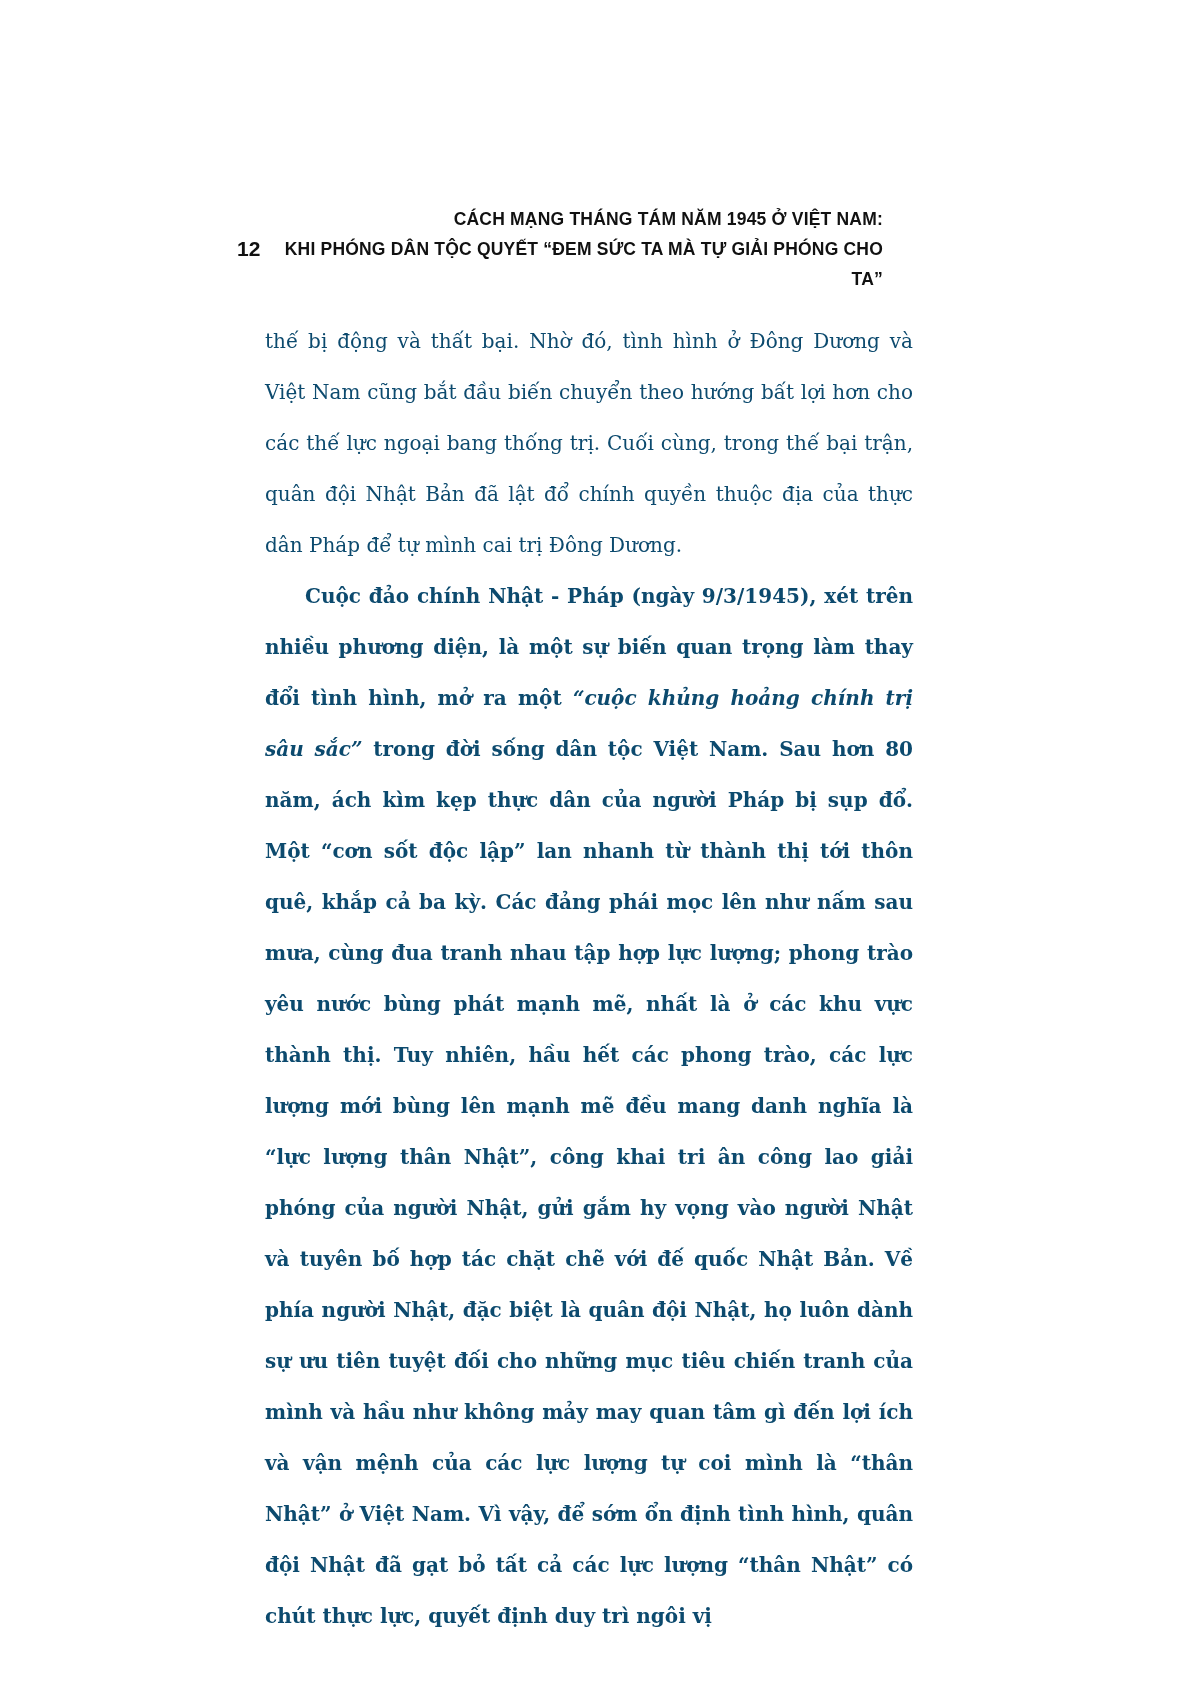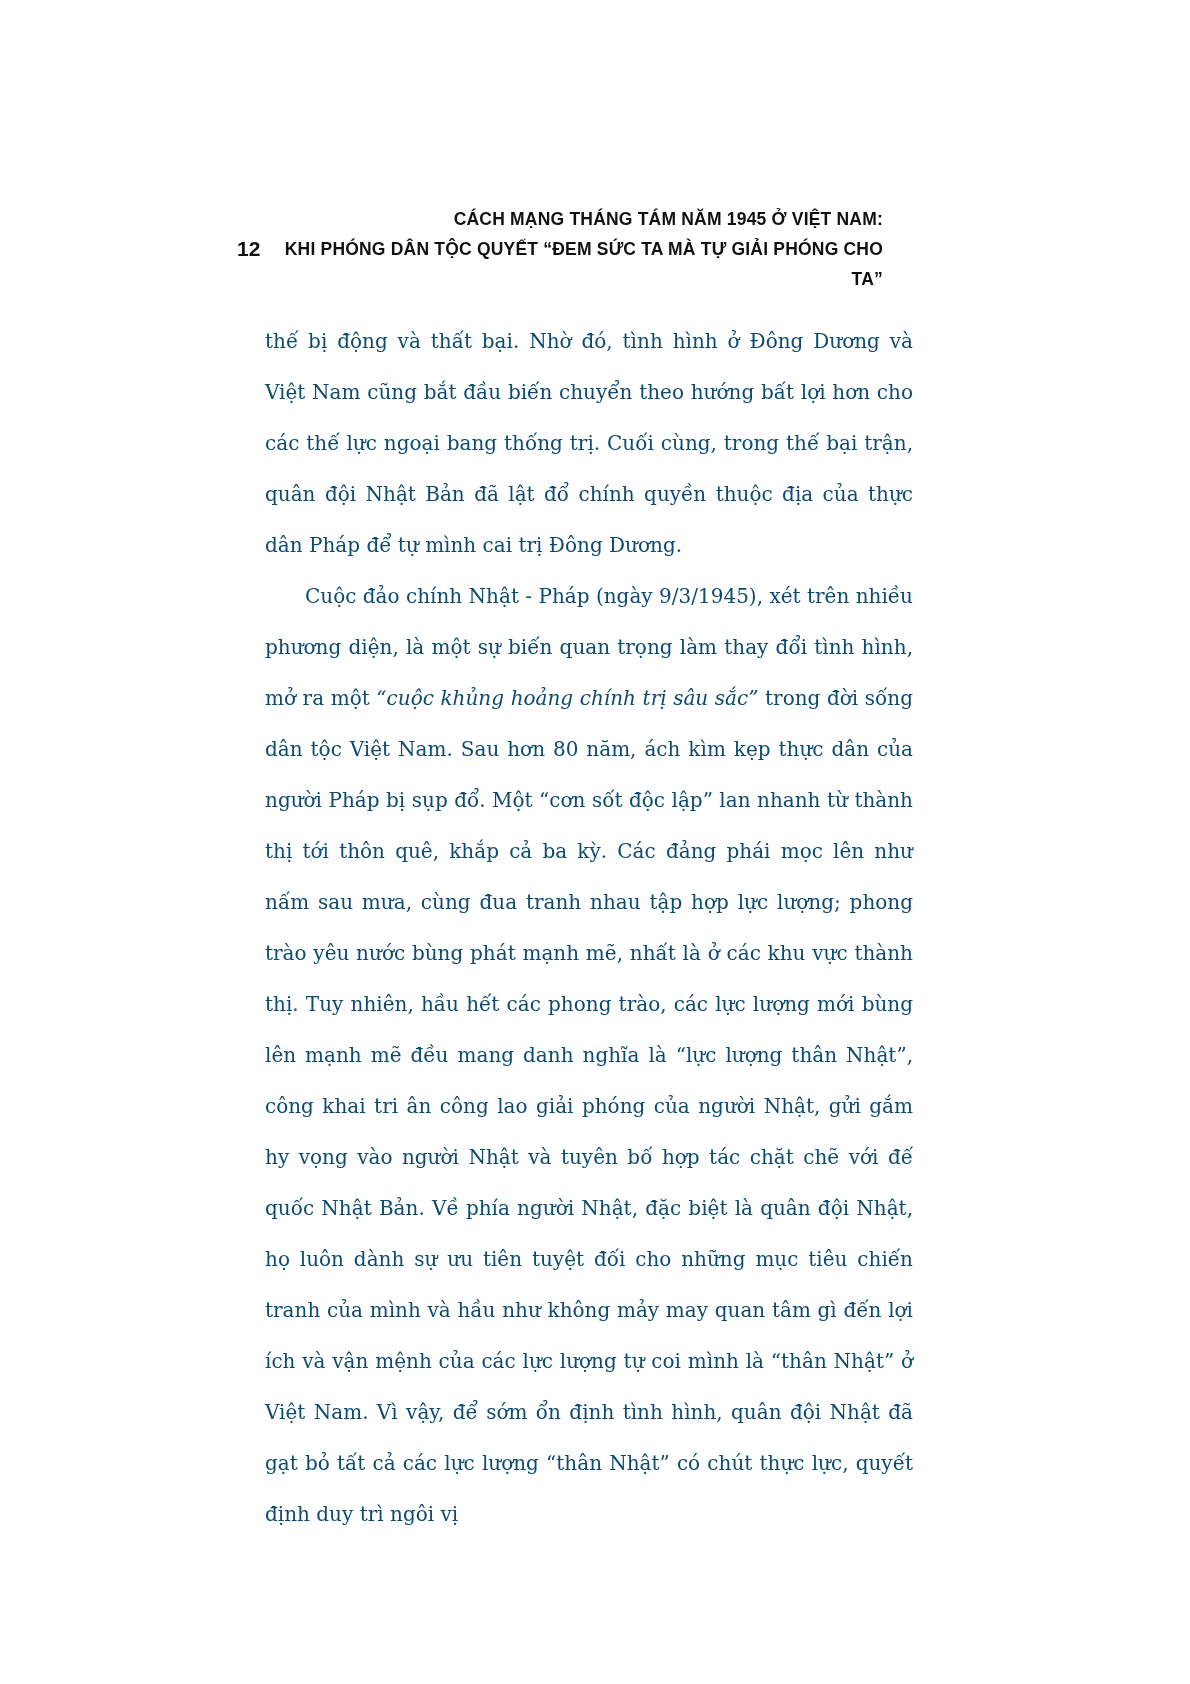--- a/index.html
+++ b/index.html
@@ -49,20 +49,21 @@
     text-align: justify;
     color: #0c4a6e;
     margin-left: 32px;
   }
   .para {
     margin: 0;
     padding: 0;
   }
   .para.indent {
     text-indent: 40px;
+    font-weight: bold;
   }
   .italic {
     font-style: italic;
   }
 </style>
 </head>
 <body>
 
 <div class="page">
 

